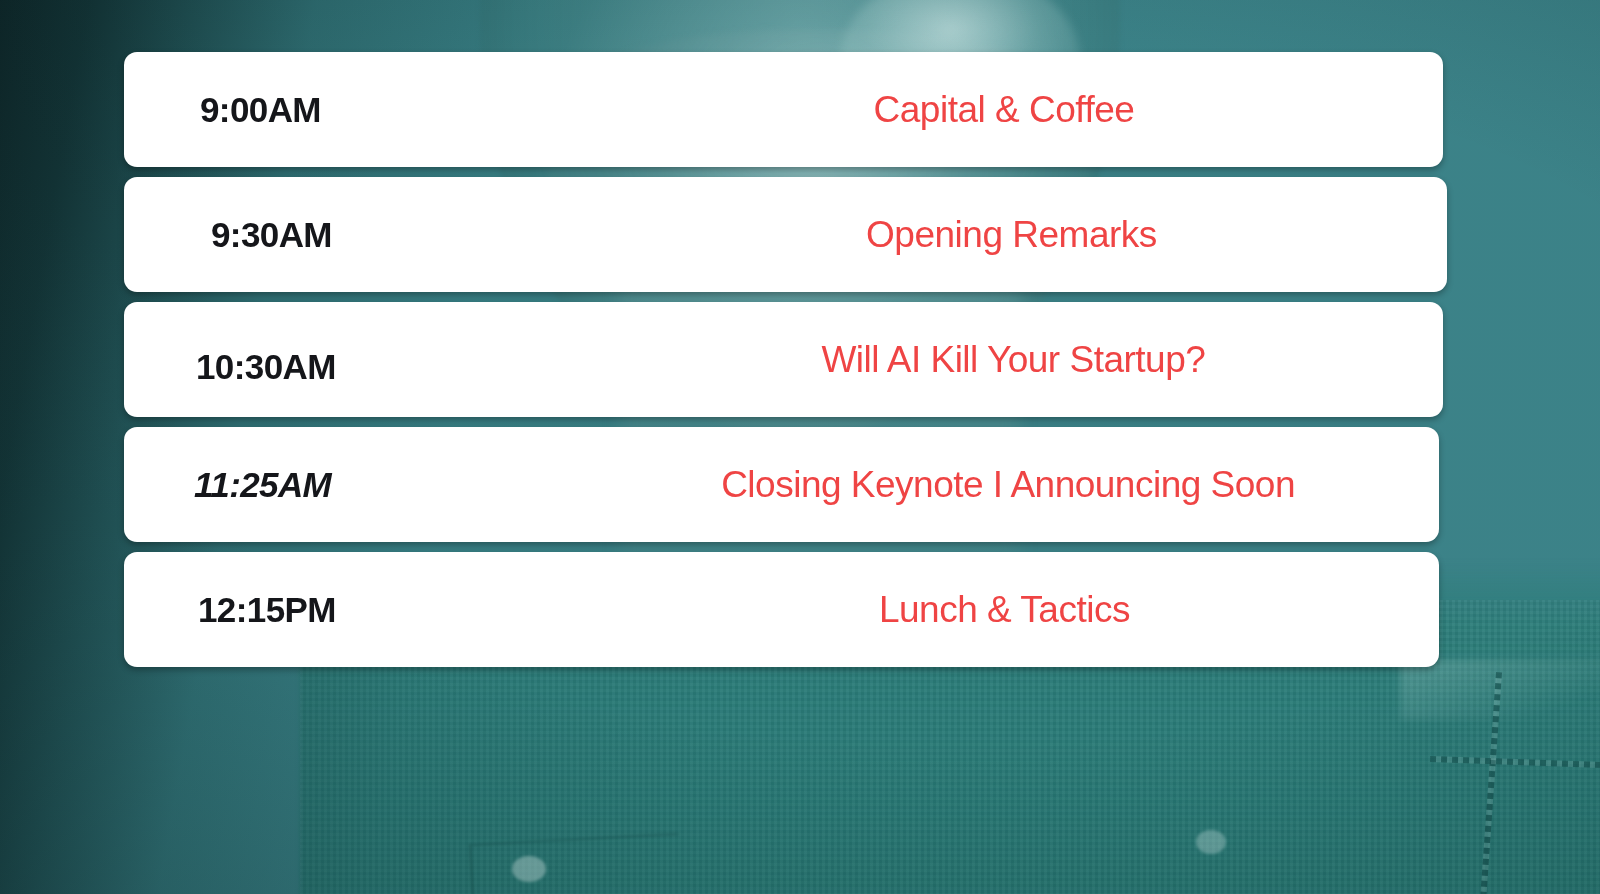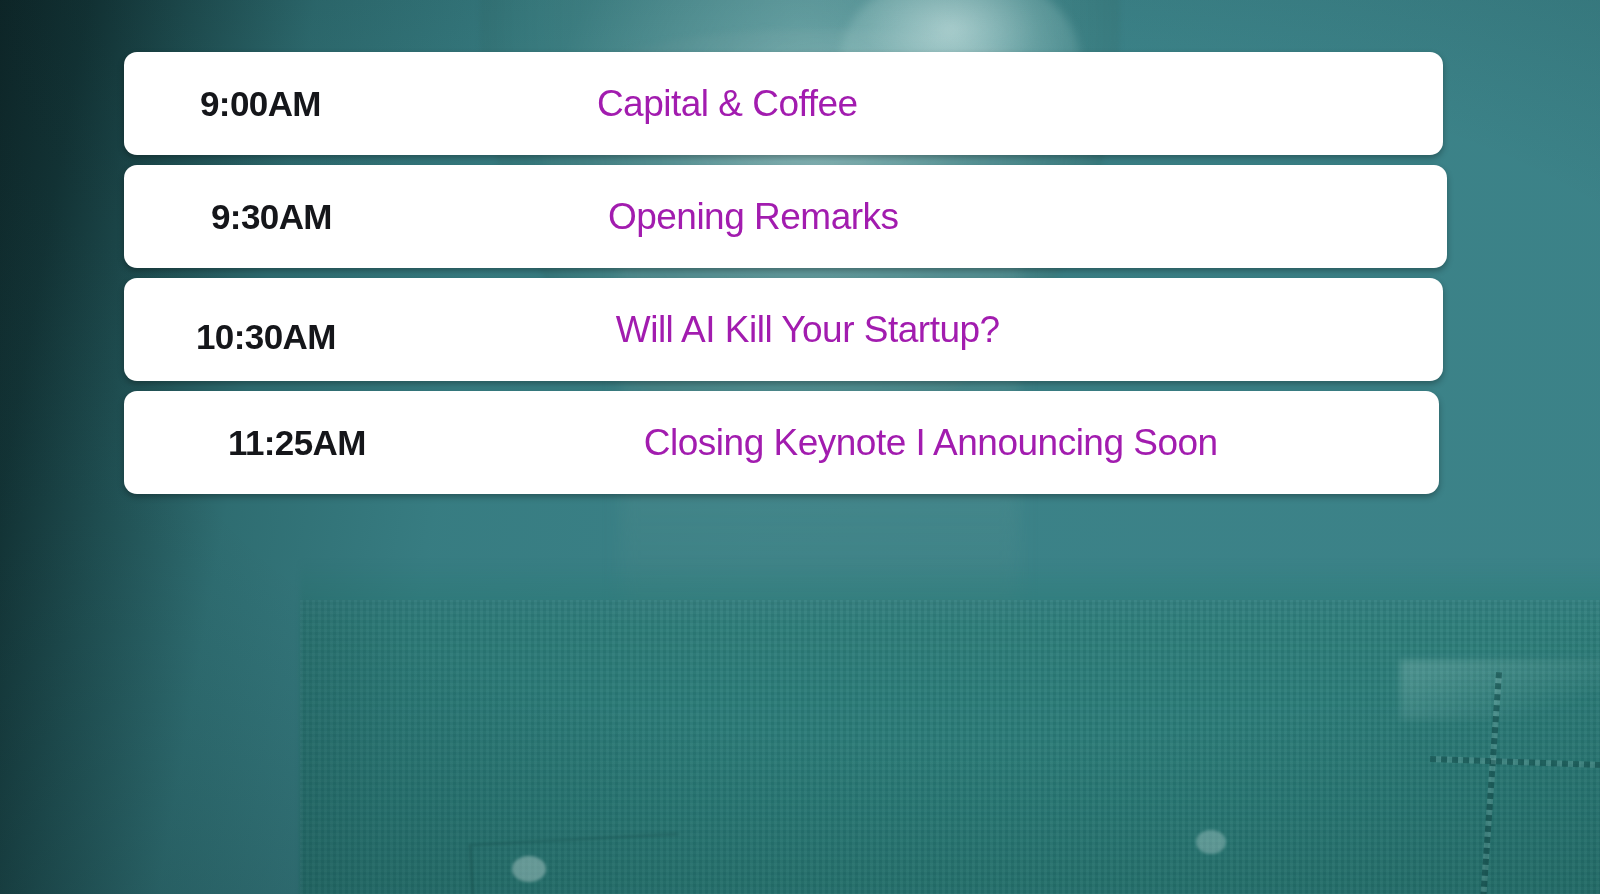--- a/index.html
+++ b/index.html
@@ -150,40 +150,40 @@
     position:absolute;
     left:124px; top:52px;
     width:1330px;
   }
   .row {
     position:relative;
     display:flex;
     align-items:center;
     background:#ffffff;
     border-radius:13px;
-    height:103px;
+    height:115px;
     margin-bottom:10px;
     box-shadow:0 3px 6px rgba(0,0,0,0.30);
-    gap:32px;
   }
   .row .time {
     flex:0 0 auto;
     color:#15161a;
     font-weight:bold;
     font-size:35px;
     letter-spacing:-0.6px;
     white-space:nowrap;
   }
   .row .title {
     flex:1 1 auto;
-    color:#a21caf;
+    color:#ef4444;
     font-weight:normal;
     font-size:37px;
     letter-spacing:-0.5px;
     white-space:nowrap;
+    text-align:center;
   }
 </style>
 </head>
 <body>
 
 <div id="stage">
 
   <div class="bg-base"></div>
   <div class="bg-head"></div>
   <div class="bg-beard"></div>
@@ -207,18 +207,22 @@
       </div>
       <div class="row" style="width: 1323px; padding-left: 9px;">
         <span class="time" style="margin-left: 78px;">9:30AM</span>
         <span class="title" style="margin-left: 244px;">Opening Remarks</span>
       </div>
       <div class="row" style="width: 1319px;">
         <span class="time" style="margin-left: 72px; margin-top: 15px;">10:30AM</span>
         <span class="title" style="margin-left: 248px;">Will AI Kill Your Startup?</span>
       </div>
       <div class="row" style="width: 1315px;">
-        <span class="time" style="margin-left: 104px;">11:25AM</span>
+        <span class="time" style="margin-left: 70px; font-style: italic;">11:25AM</span>
         <span class="title" style="margin-left: 246px;">Closing Keynote I Announcing Soon</span>
       </div>
+      <div class="row" style="width: 1315px;">
+        <span class="time" style="margin-left: 74px;">12:15PM</span>
+        <span class="title" style="margin-left: 234px;">Lunch &amp; Tactics</span>
+      </div>
     </div>
 
 </div>
 
 </body></html>

